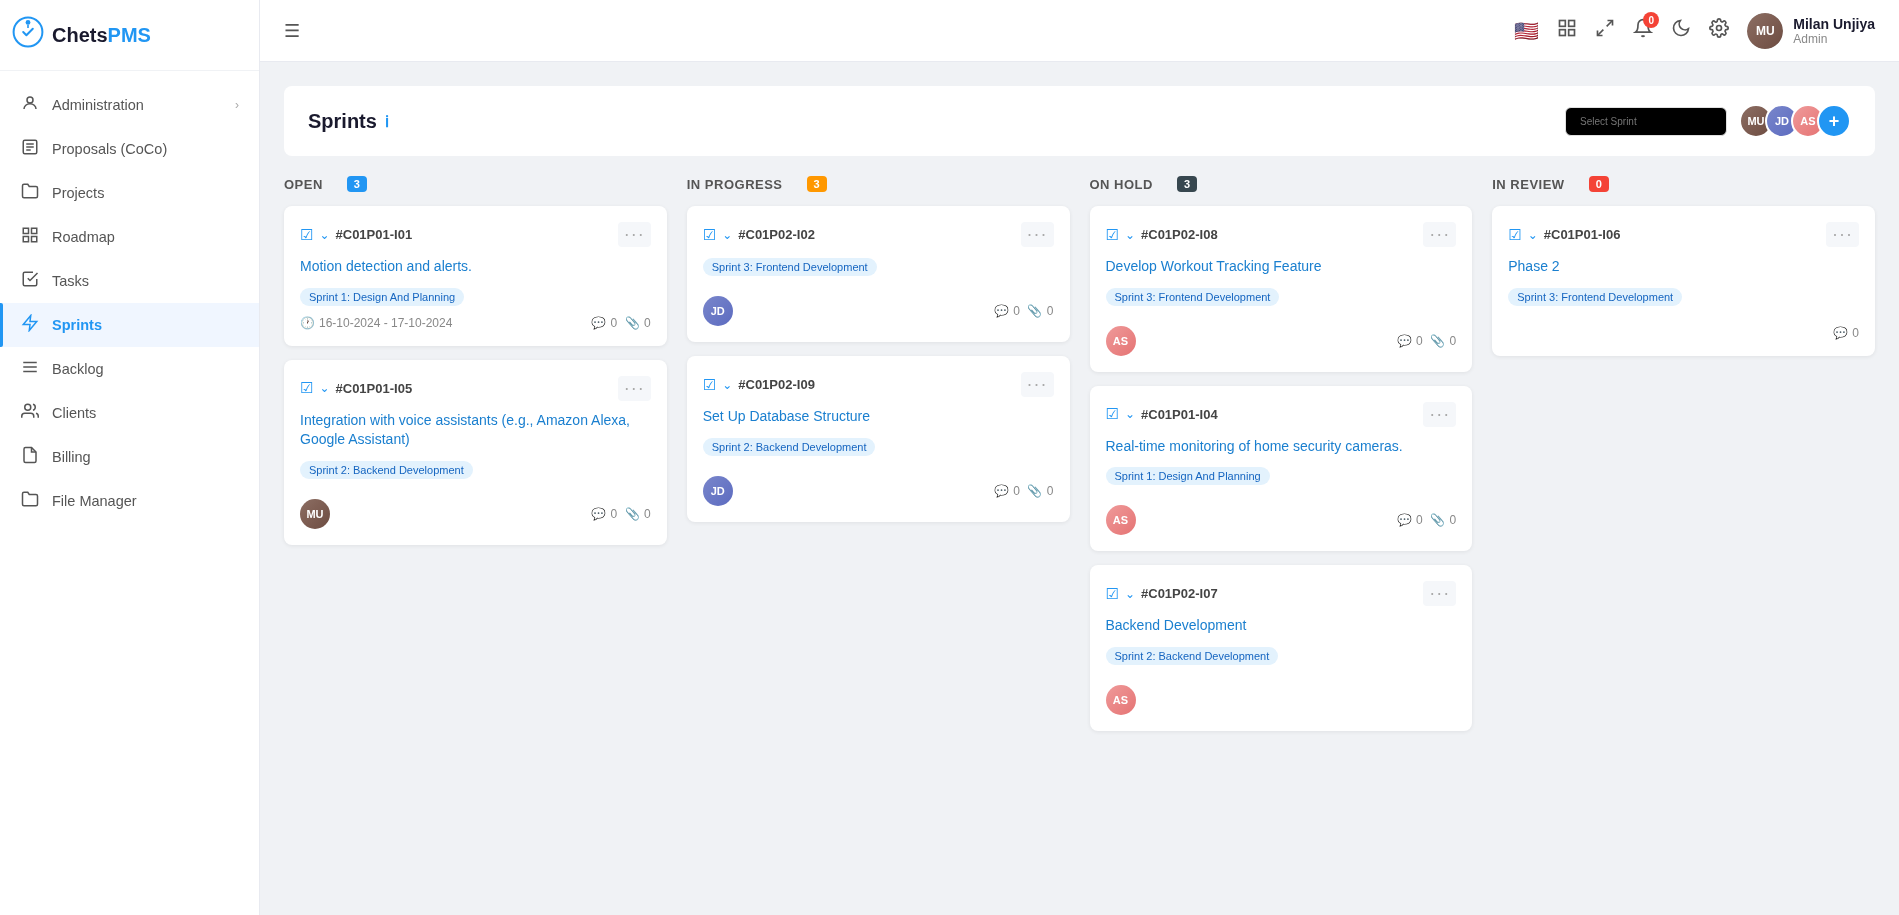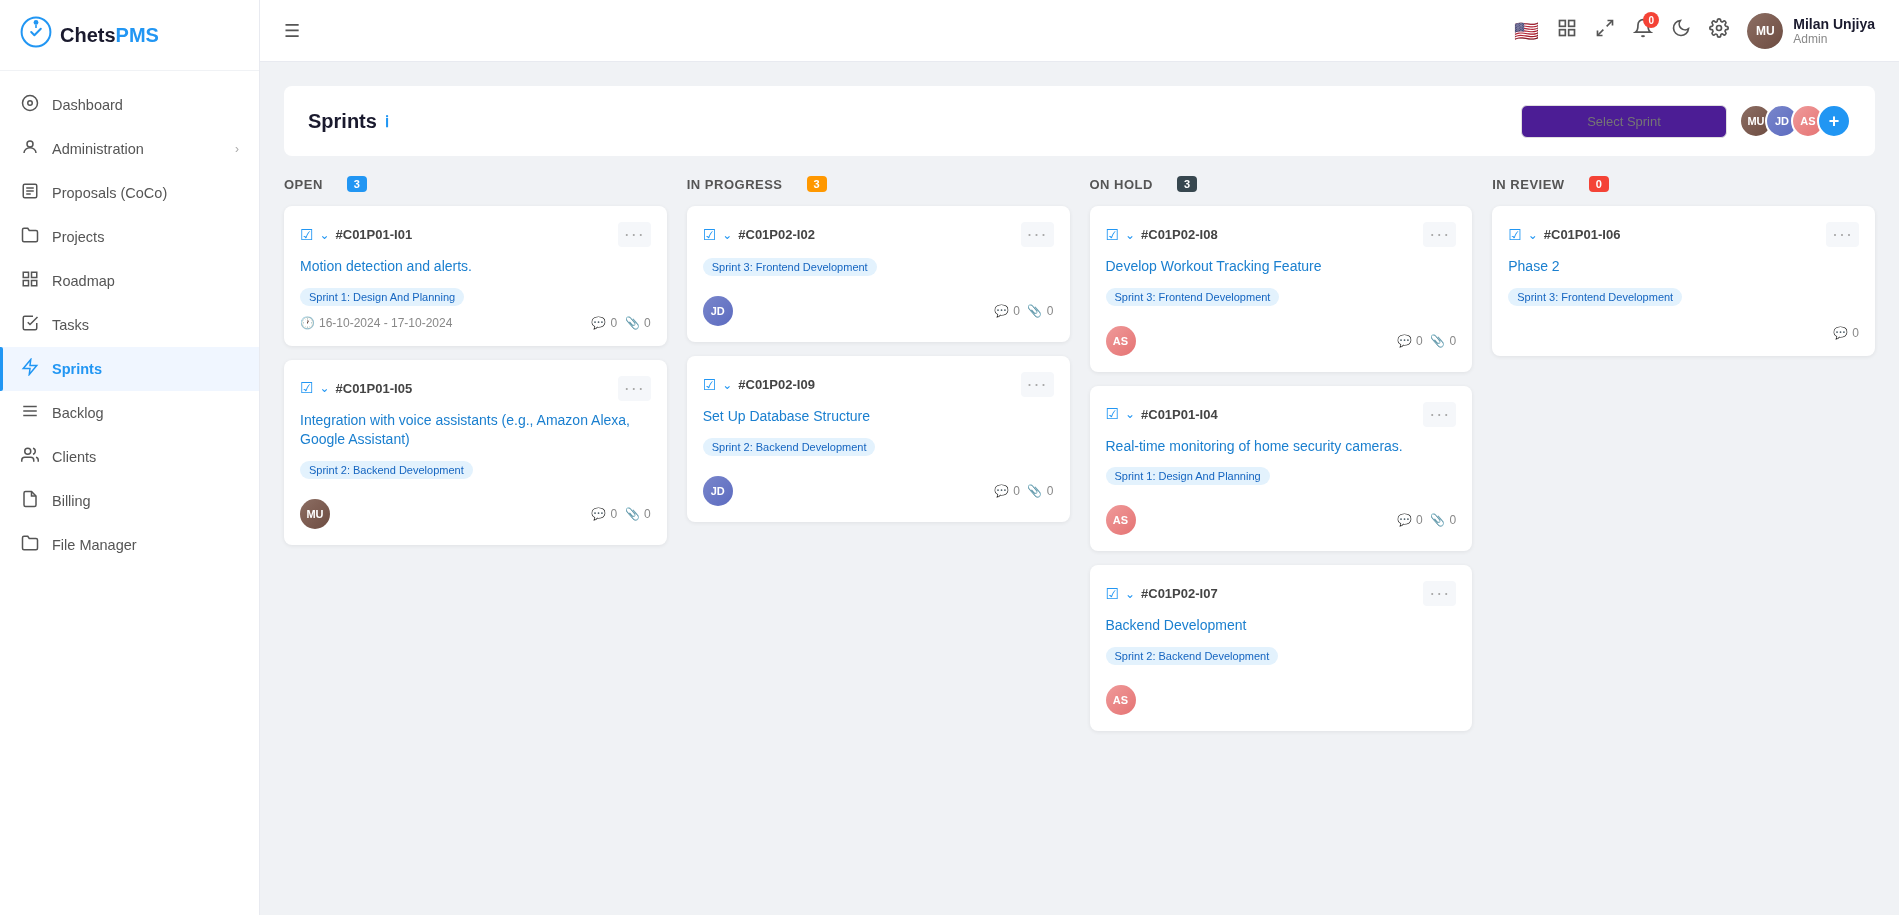--- a/index.html
+++ b/index.html
@@ -1,20 +1,20 @@
 <!DOCTYPE html>
 <html><head>
   <meta charset="utf-8">
   <style>
     * { box-sizing: border-box; margin: 0; padding: 0; }
     body { font-family: -apple-system, BlinkMacSystemFont, 'Segoe UI', sans-serif; background: #f0f2f5; display: flex; height: 100vh; overflow: hidden; }
 
     
     .sidebar { width: 260px; background: #fff; border-right: 1px solid #e8eaf0; display: flex; flex-direction: column; height: 100vh; overflow-y: auto; flex-shrink: 0; }
-    .sidebar-logo { padding: 16px 20px; display: flex; align-items: center; gap: 8px; border-bottom: 1px solid #f0f2f5; }
+    .sidebar-logo { padding: 16px 12px; display: flex; align-items: center; gap: 8px; border-bottom: 1px solid #f0f2f5; }
     .logo-icon { color: #2196f3; font-size: 22px; }
     .logo-text { font-size: 20px; font-weight: 700; color: #1a1a2e; }
     .logo-text span { color: #2196f3; }
     .sidebar-nav { padding: 12px 0; flex: 1; }
     .nav-item { display: flex; align-items: center; padding: 11px 20px; cursor: pointer; color: #555; font-size: 14.5px; gap: 12px; position: relative; }
     .nav-item.active { color: #2196f3; background: #f0f6ff; }
     .nav-item.active::left { content: ''; position: absolute; left: 0; top: 0; bottom: 0; width: 3px; background: #2196f3; }
     .nav-icon { width: 20px; text-align: center; font-size: 16px; }
     .nav-label { flex: 1; }
     .nav-arrow { font-size: 12px; color: #aaa; }
@@ -36,21 +36,21 @@
     .user-role { font-size: 12px; color: #888; }
 
     
     .content { flex: 1; overflow-y: auto; padding: 24px; }
 
     
     .page-header { background: #fff; border-radius: 8px; padding: 18px 24px; margin-bottom: 20px; display: flex; align-items: center; justify-content: space-between; }
     .page-title { font-size: 20px; font-weight: 700; color: #1a1a2e; display: flex; align-items: center; gap: 8px; }
     .info-icon { color: #2196f3; font-size: 16px; }
     .sprint-header-right { display: flex; align-items: center; gap: 12px; }
-    .sprint-select { border: 1px solid #e0e0e0; border-radius: 6px; padding: 8px 14px; font-size: 13px; color: #888; background: #4c1d95; min-width: 160px; cursor: pointer; text-align: center; }
+    .sprint-select { border: 1px solid #e0e0e0; border-radius: 6px; padding: 8px 14px; font-size: 10px; color: #888; background: #000000; min-width: 160px; cursor: pointer; }
     .avatar-group { display: flex; align-items: center; }
     .avatar-group .av { width: 34px; height: 34px; border-radius: 50%; border: 2px solid #fff; margin-left: -8px; display: flex; align-items: center; justify-content: center; font-size: 13px; overflow: hidden; background: #ccc; }
     .avatar-group .av:first-child { margin-left: 0; }
     .avatar-group .av-add { background: #2196f3; color: #fff; font-size: 18px; font-weight: 700; }
 
     
     .kanban { display: grid; grid-template-columns: repeat(4, 1fr); gap: 20px; align-items: start; }
     .column { background: transparent; }
     .column-header { display: flex; align-items: center; gap: 24px; margin-bottom: 14px; }
     .col-title { font-size: 13px; font-weight: 700; color: #555; letter-spacing: 0.5px; }
@@ -102,29 +102,20 @@
         <line x1="20" y1="11" x2="20" y2="15" stroke="#2196f3" stroke-width="2"></line>
       </svg>
     </div>
     <span class="logo-text">Chets<span>PMS</span></span>
   </div>
   <nav class="sidebar-nav">
 
     <div class="nav-item">
       <span class="nav-icon">
         <svg width="18" height="18" viewBox="0 0 24 24" fill="none" stroke="currentColor" stroke-width="2">
-            <circle cx="12" cy="12" r="10"></circle>
-            <circle cx="12" cy="12" r="3"></circle>
-          </svg>
-      </span>
-      <span class="nav-label">Dashboard</span>
-    </div>
-    <div class="nav-item">
-      <span class="nav-icon">
-        <svg width="18" height="18" viewBox="0 0 24 24" fill="none" stroke="currentColor" stroke-width="2">
             <circle cx="12" cy="8" r="4"></circle>
             <path d="M4 20c0-4 3.6-7 8-7s8 3 8 7"></path>
           </svg>
       </span>
       <span class="nav-label">Administration</span>
       <span class="nav-arrow">›</span>
     </div>
     <div class="nav-item">
       <span class="nav-icon">
         <svg width="18" height="18" viewBox="0 0 24 24" fill="none" stroke="currentColor" stroke-width="2">

